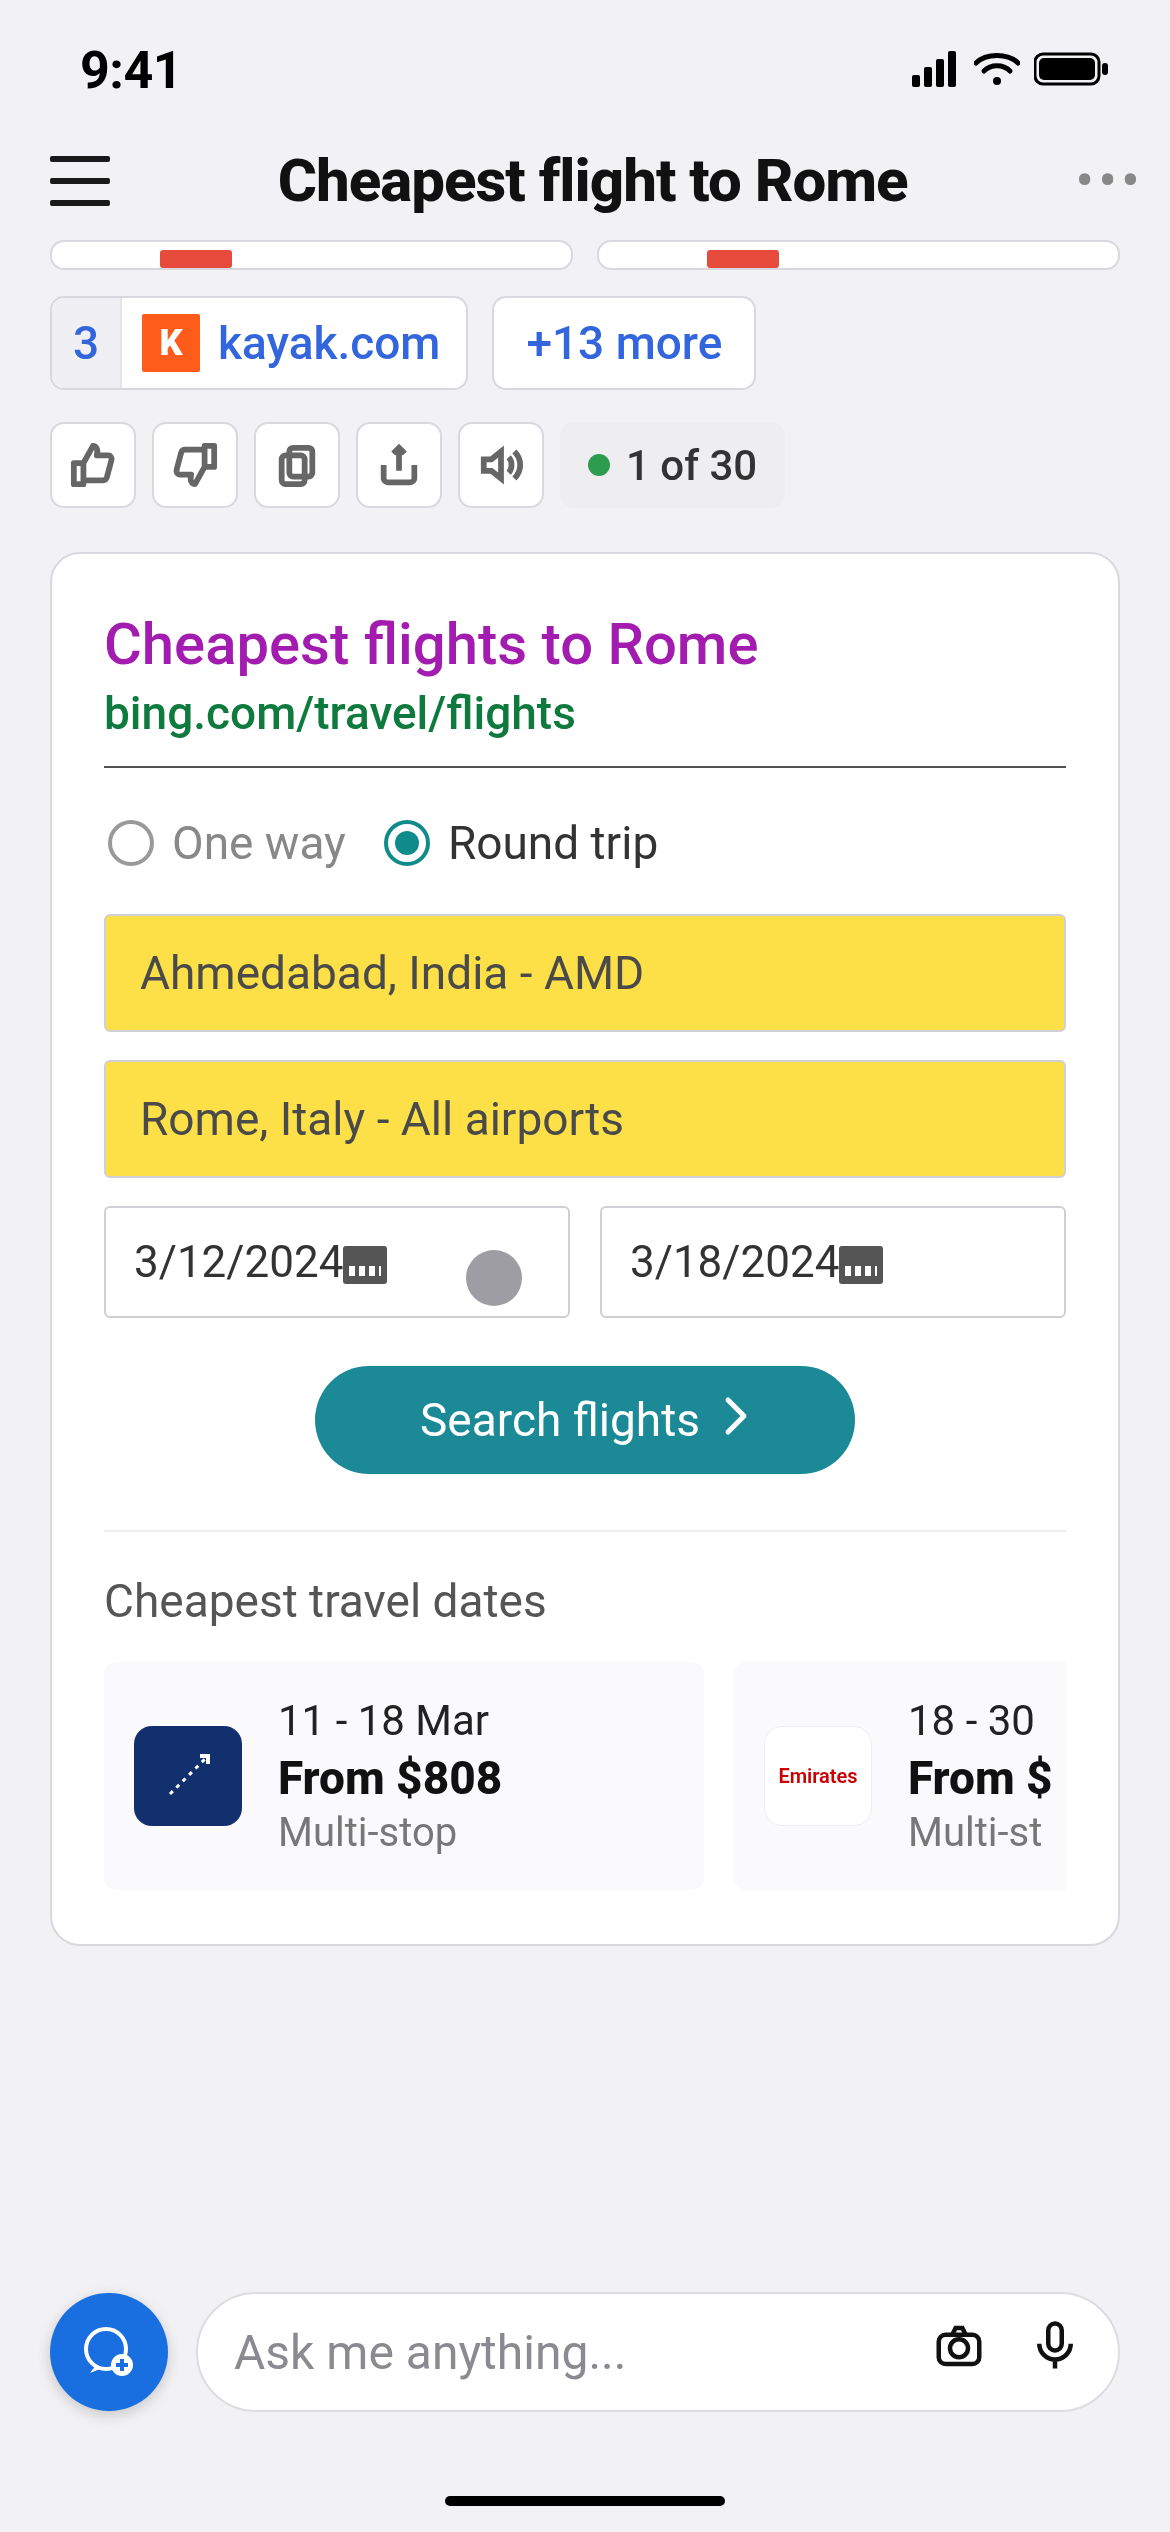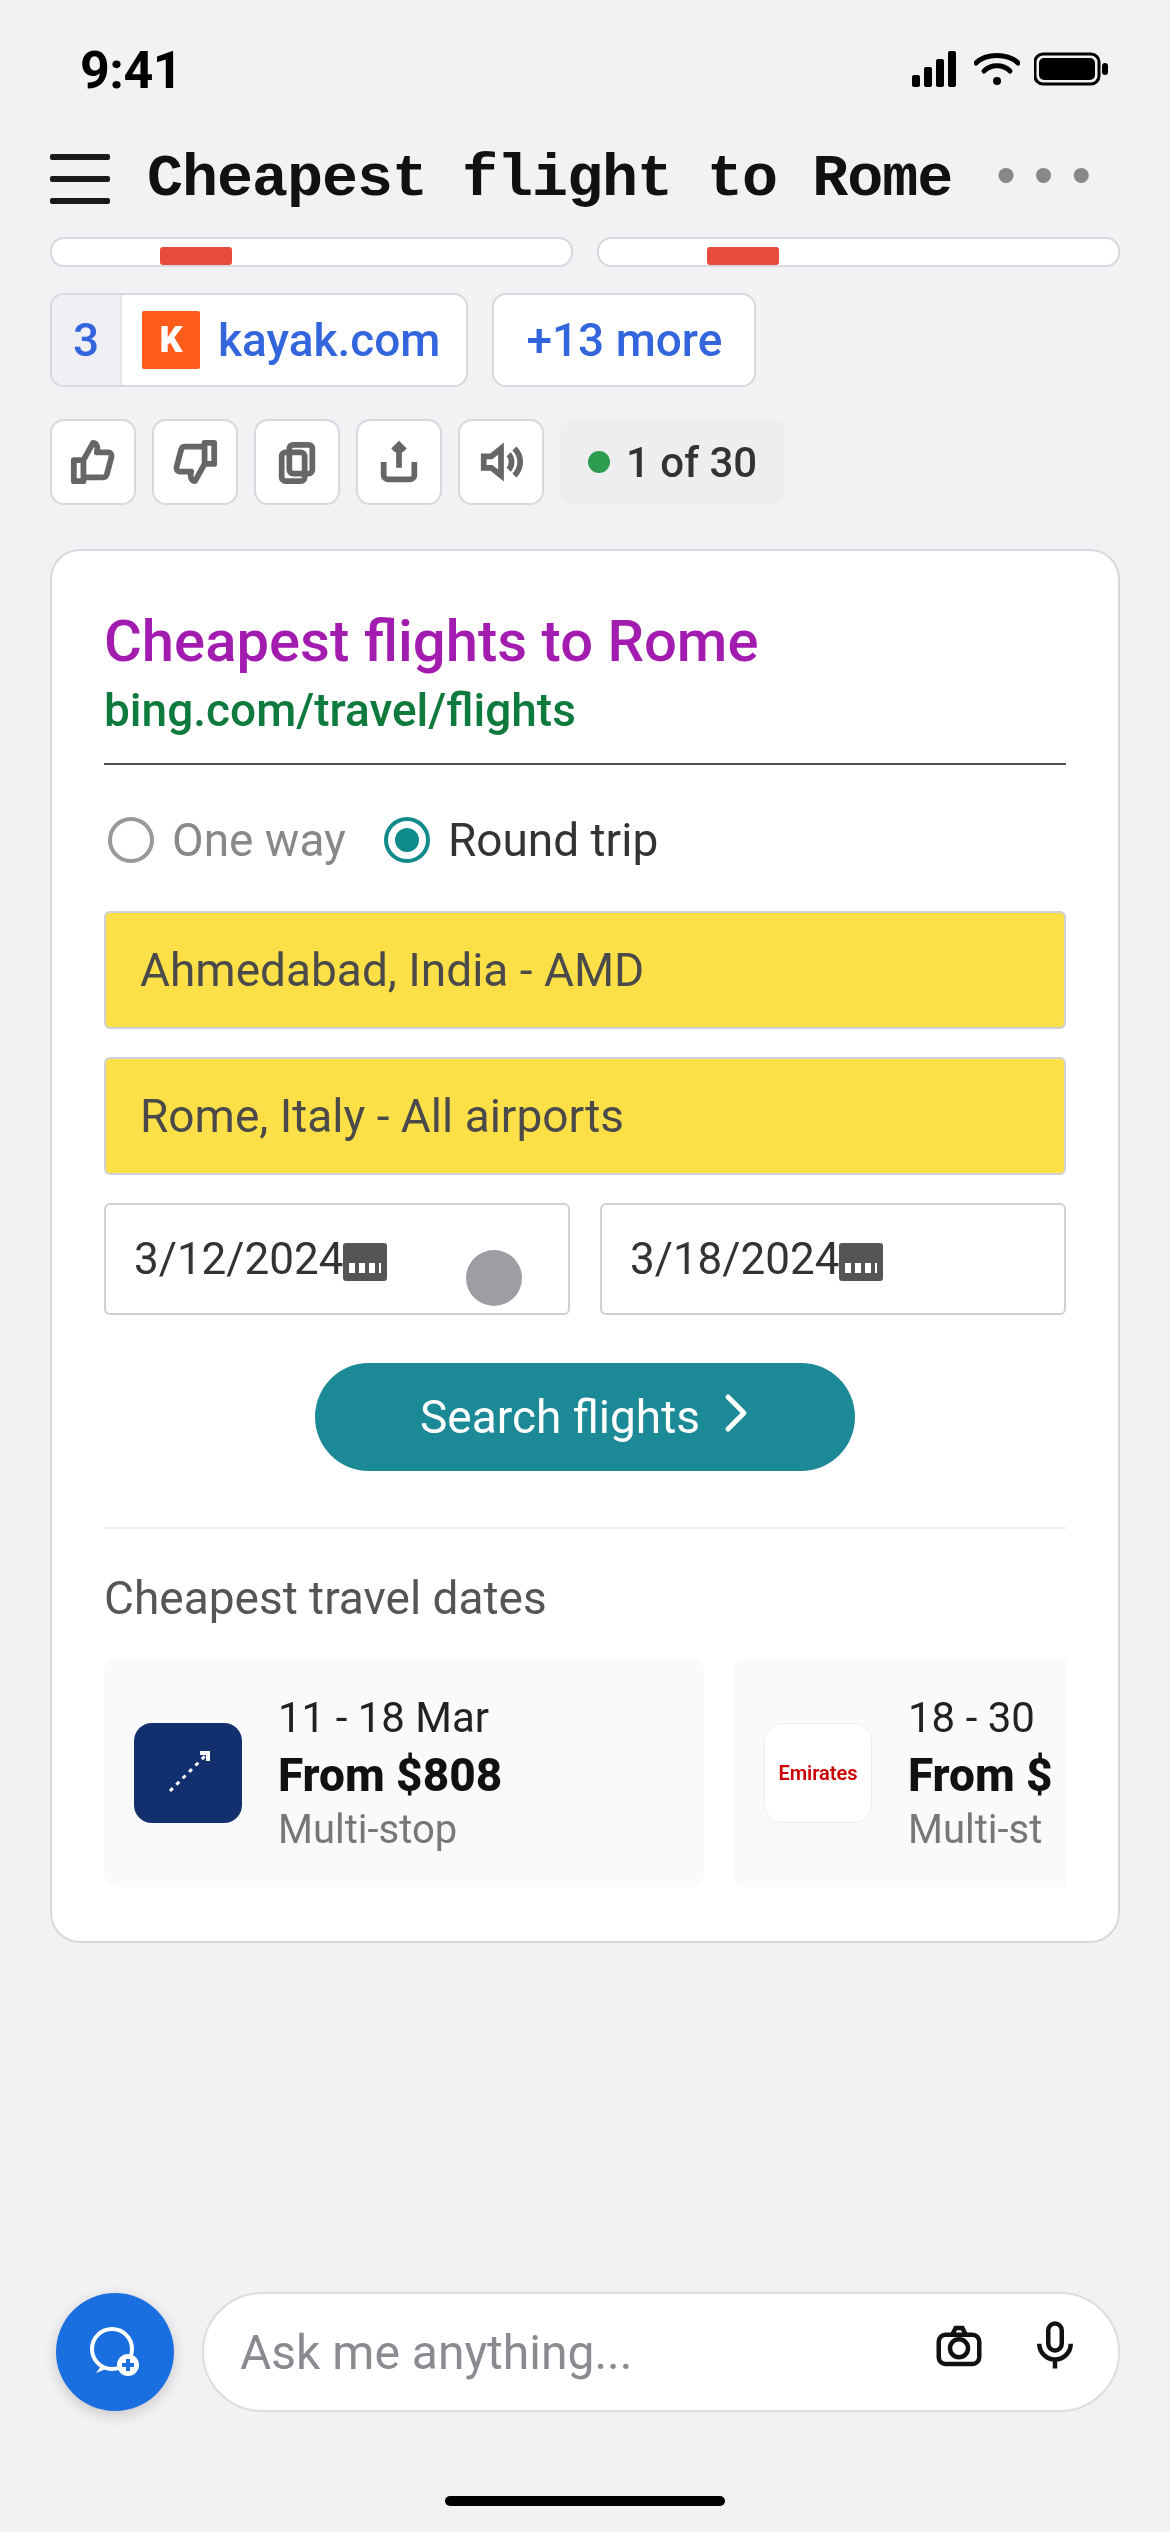--- a/index.html
+++ b/index.html
@@ -20,22 +20,21 @@
     padding: 40px 60px 20px 80px;
   }
   .status-time { font-size: 52px; font-weight: 700; color: #000; letter-spacing: -0.5px; }
   .status-icons { display: flex; align-items: center; gap: 14px; }
 
   
   .nav-bar {
     display: flex;
     align-items: center;
     justify-content: space-between;
-    padding: 24px 68px 24px 50px;
-    font-family: Liberation Mono, monospace;
+    padding: 24px 26px 24px 50px;
   }
   .hamburger { width: 60px; height: 50px; display:flex; flex-direction:column; justify-content:space-between; }
   .hamburger span { display:block; height:6px; background:#1a1a1a; border-radius:2px; }
   .page-title { font-size: 60px; font-weight: 800; color:#111; letter-spacing:-1px; }
   .dots { font-size: 56px; color:#888; letter-spacing:4px; line-height:1; }
 
   
   .content { padding: 0 50px; }
 
   
@@ -195,21 +194,21 @@
     font-size:38px; font-weight:700;
   }
   .deal-logo.generic { background:#12306e; color:#fff; }
   .deal-logo.emirates { background:#fff; border:1px solid #eee; color:#c00; font-size:20px; font-weight:600; }
   .deal-info .dates { font-size:42px; color:#222; margin-bottom:6px;}
   .deal-info .price { font-size:46px; font-weight:800; color:#111; margin-bottom:4px;}
   .deal-info .stops { font-size:40px; color:#777;}
 
   
   .bottom-bar {
-    position:absolute; left:6px; right:0; bottom:120px;
+    position:absolute; left:0; right:0; bottom:120px;
     display:flex; align-items:center; gap:28px;
     padding:0 50px;
   }
   .chat-fab {
     width:118px; height:118px; border-radius:60px;
     background:#1a6fe0;
     display:flex; align-items:center; justify-content:center;
     color:#fff;
     box-shadow:0 4px 14px rgba(0,0,0,.18);
   }

